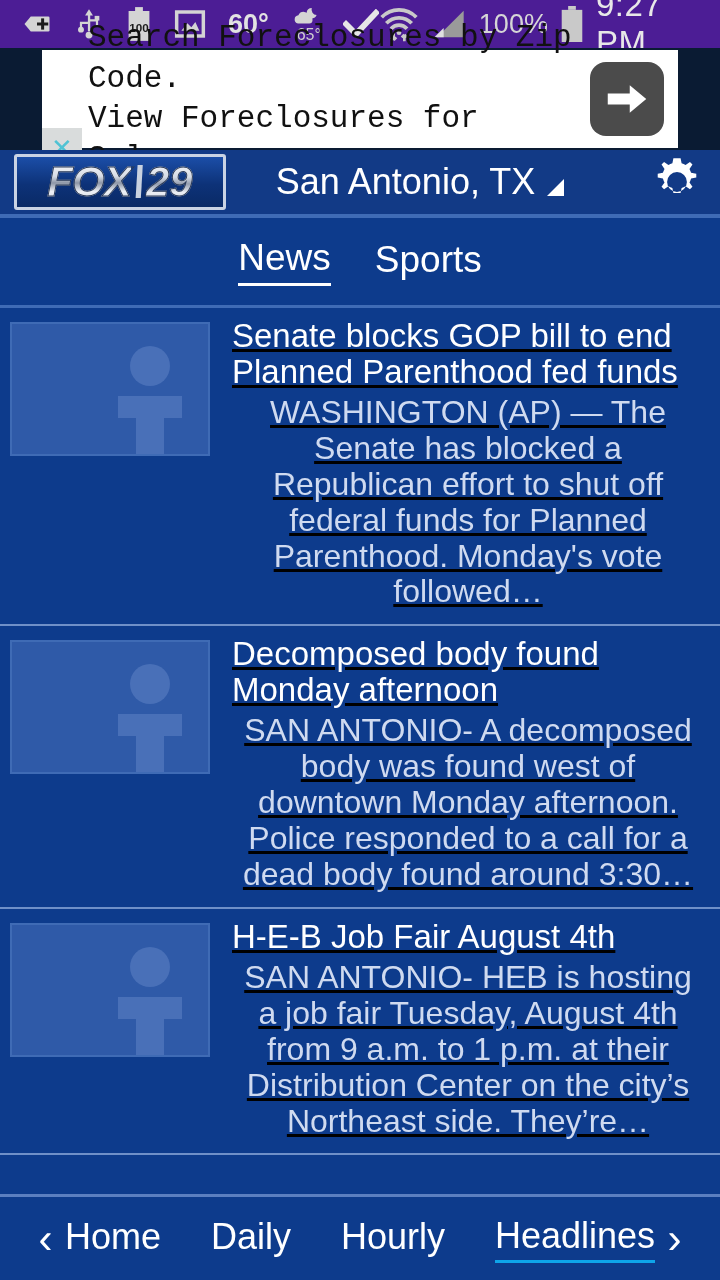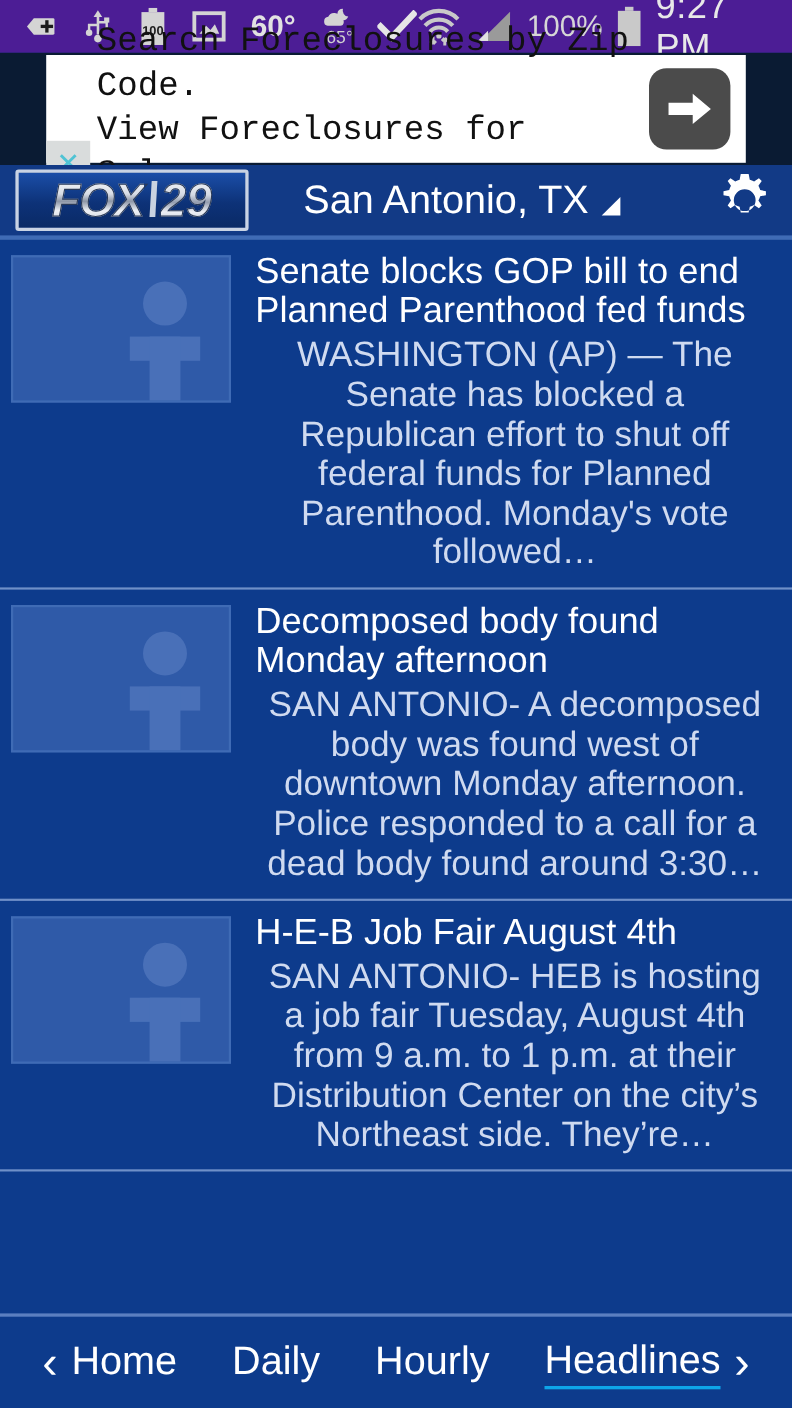--- a/index.html
+++ b/index.html
@@ -90,21 +90,21 @@
 
   
   .tabs {
     height:90px; display:flex; align-items:center; justify-content:center; gap:44px;
     background:#0d3b8c; border-bottom:3px solid #3f6bb5;
   }
   .tab { color:#ffffff; font-size:37px; padding-bottom:4px; }
   .tab.active { border-bottom:3px solid #ffffff; }
 
   
-  .list { position:relative; height:853px; overflow:hidden; }
+  .list { position:relative; height:853px; overflow:hidden;text-decoration:underline; }
   .article {
     display:flex; padding:10px 10px 14px 10px;
     border-bottom:2px solid #6f90c8; position:relative;
   }
   .thumb {
     flex:0 0 200px; height:134px; margin-top:4px; margin-right:22px;
     background:#2f5aa8; border:2px solid #3f6bb5; position:relative; overflow:hidden;
   }
   .thumb .i-dot {
     position:absolute; left:118px; top:22px; width:40px; height:40px;
@@ -248,20 +248,24 @@
       <span class="loc-text">San Antonio, TX</span>
       <span class="loc-caret"></span>
     </div>
     <div class="gear-btn">
       <svg width="54" height="54" viewBox="0 0 24 24">
         <path fill="#ffffff" d="M12 1.4 l1.6 0 0.45 2.3 a8.6 8.6 0 0 1 1.75 .72 l1.95 -1.33 1.13 1.13 -1.33 1.95 a8.6 8.6 0 0 1 .72 1.75 l2.3 .45 0 1.6 -2.3 .45 a8.6 8.6 0 0 1 -.72 1.75 l1.33 1.95 -1.13 1.13 -1.95 -1.33 a8.6 8.6 0 0 1 -1.75 .72 l-.45 2.3 -1.6 0 -1.6 0 -.45 -2.3 a8.6 8.6 0 0 1 -1.75 -.72 l-1.95 1.33 -1.13 -1.13 1.33 -1.95 a8.6 8.6 0 0 1 -.72 -1.75 l-2.3 -.45 0 -1.6 2.3 -.45 a8.6 8.6 0 0 1 .72 -1.75 l-1.33 -1.95 1.13 -1.13 1.95 1.33 a8.6 8.6 0 0 1 1.75 -.72 l.45 -2.3 z M12 7.6 a4.4 4.4 0 1 0 0 8.8 a4.4 4.4 0 0 0 0 -8.8 z"></path>
       </svg>
     </div>
   </div>
 
+  <div class="tabs">
+    <div class="tab active">News</div>
+    <div class="tab">Sports</div>
+  </div>
 
   <div class="list">
 
     <div class="article">
       <div class="thumb">
         <span class="i-dot"></span>
           <span class="i-foot"></span>
           <span class="i-stem"></span>
       </div>
       <div class="a-body">

